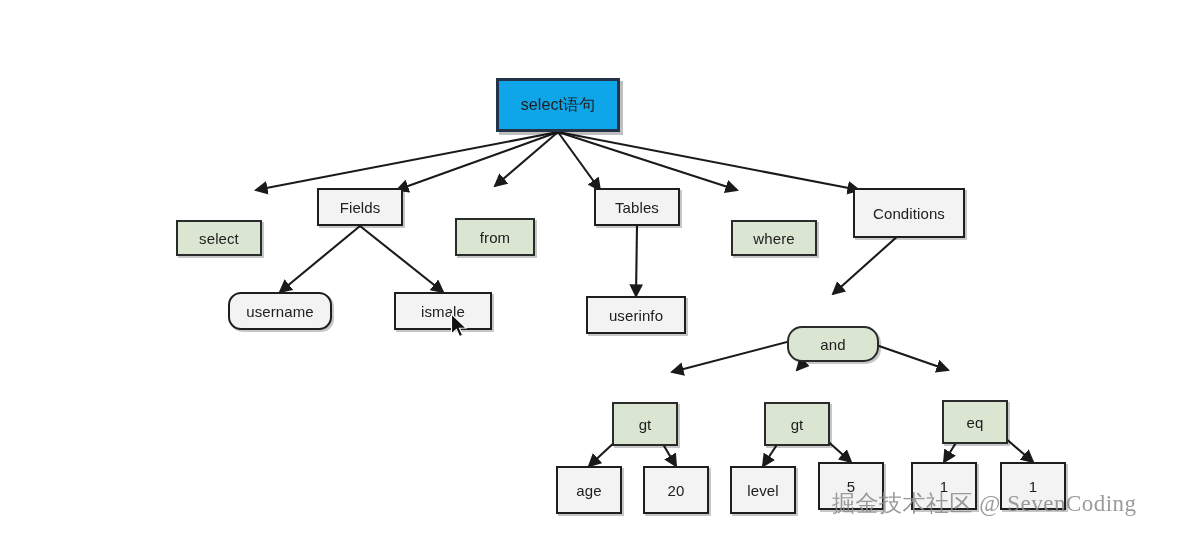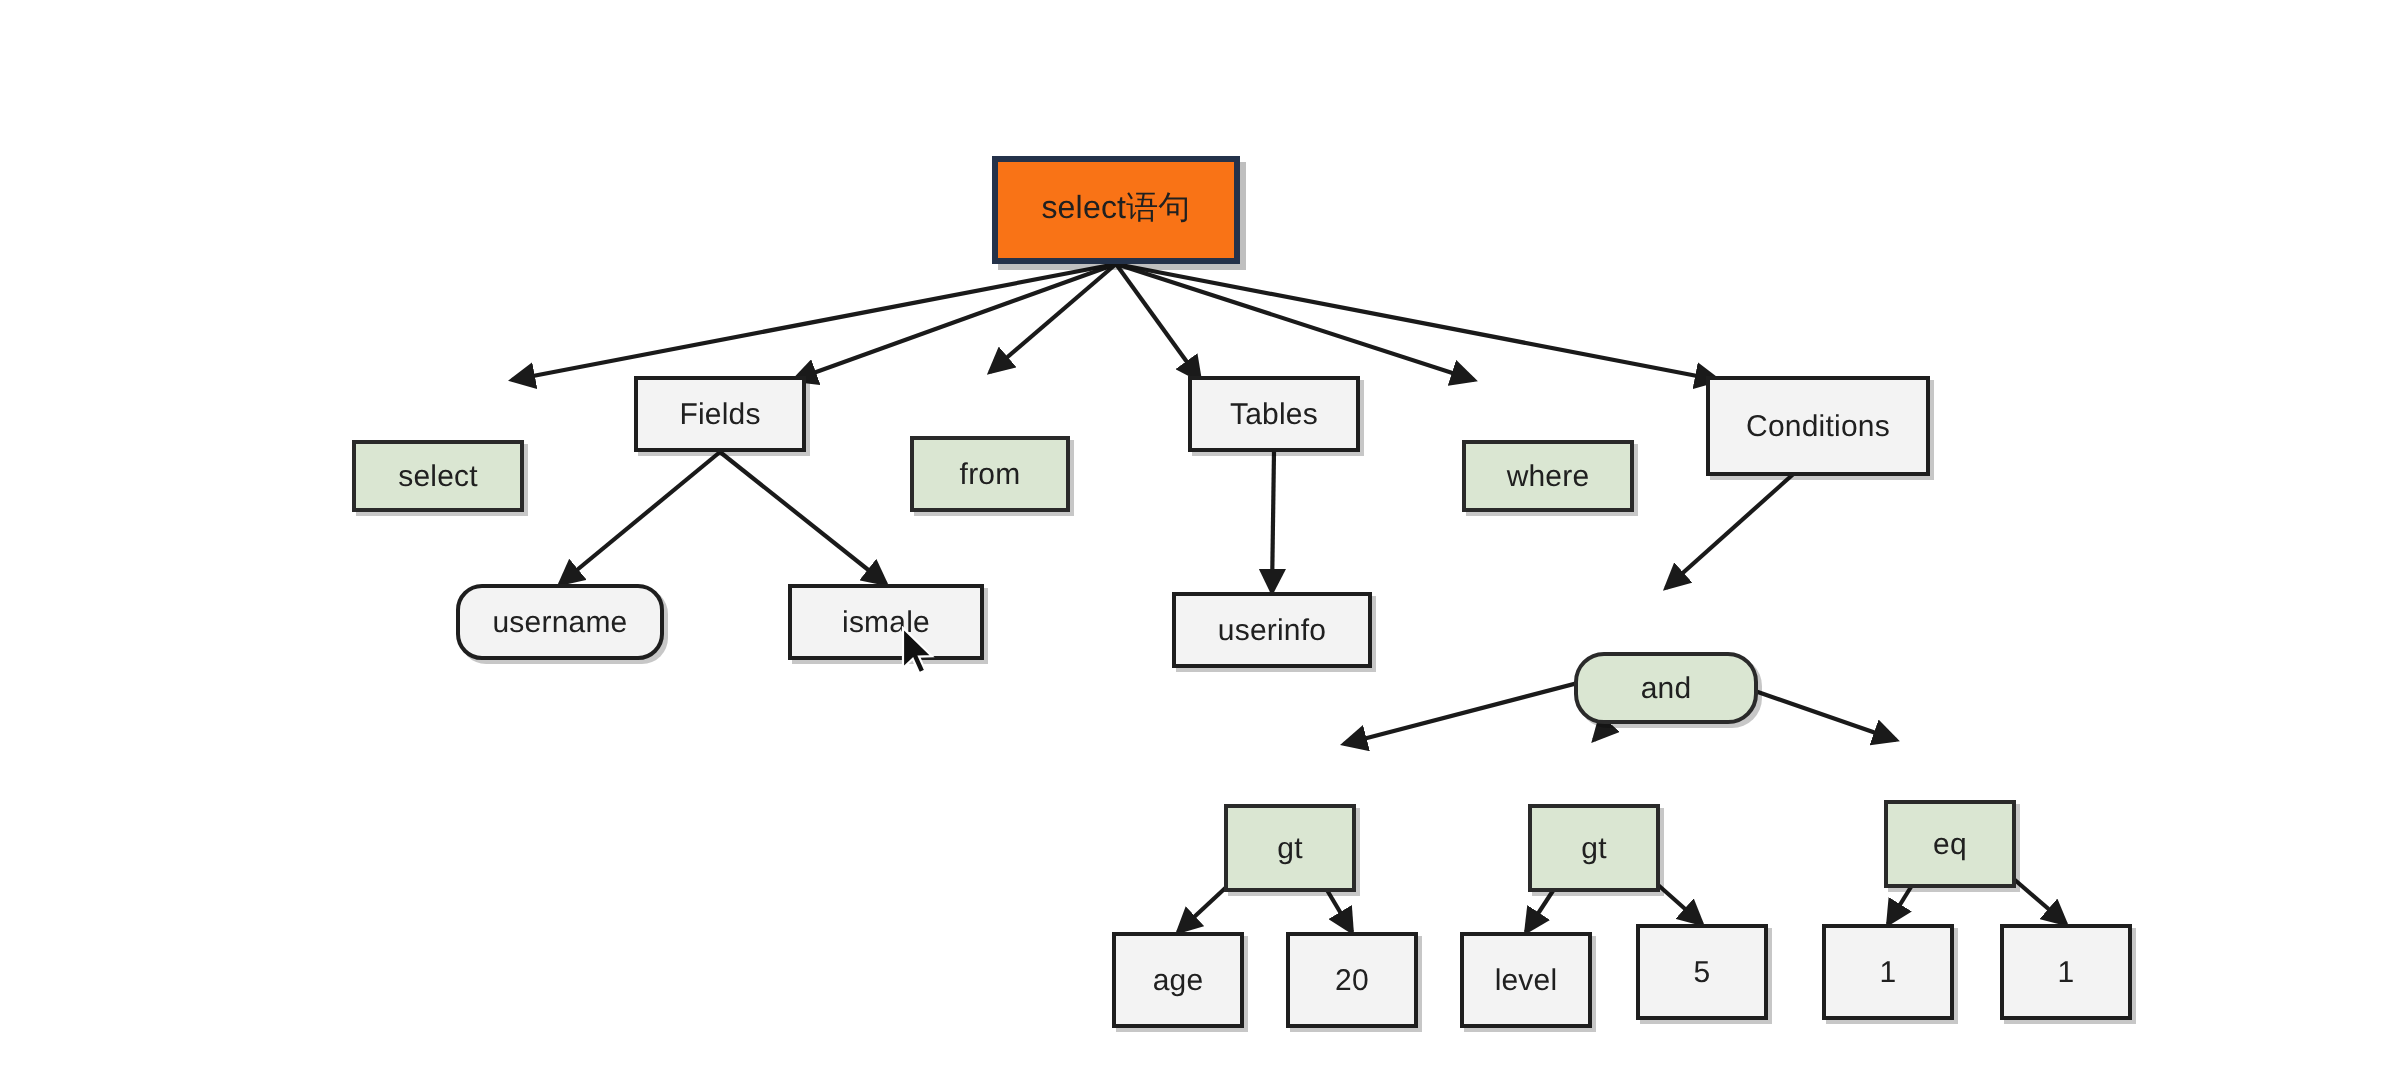--- a/index.html
+++ b/index.html
@@ -65,21 +65,21 @@
   .node.green {
     background: #dae6d2;
     border-color: #2a2a2a;
     margin-top: 32px;
   }
   .node.white {
     background: #f3f3f3;
     border-color: #1e1e1e;
   }
   .node.root {
-    background: #f97316;
+    background: #0ea5e9;
     border: 3px solid #24324a;
     font-size: 16px;
     box-shadow: 3px 3px 0 rgba(0,0,0,0.25);
   }
 
   
   .watermark {
     position: absolute;
     left: 832px;
     top: 492px;
@@ -193,18 +193,19 @@
         <span>5</span>
       </div>
       <div class="node white" style="left: 911px; top: 462px; width: 66px; height: 48px;">
         <span>1</span>
       </div>
       <div class="node white" style="left: 1000px; top: 462px; width: 66px; height: 48px;">
         <span>1</span>
       </div>
     </div>
 
+  <div class="watermark">掘金技术社区 @ SevenCoding</div>
 
   <svg class="cursor" viewBox="0 0 20 28">
     <path d="M 1.5 1 L 1.5 21 L 6.4 16.4 L 9.6 23.6 L 12.6 22.2 L 9.5 15.3 L 16 15.1 Z" fill="#111111" stroke="#ffffff" stroke-width="1.1"></path>
   </svg>
 
 </div>
 
 </body></html>

